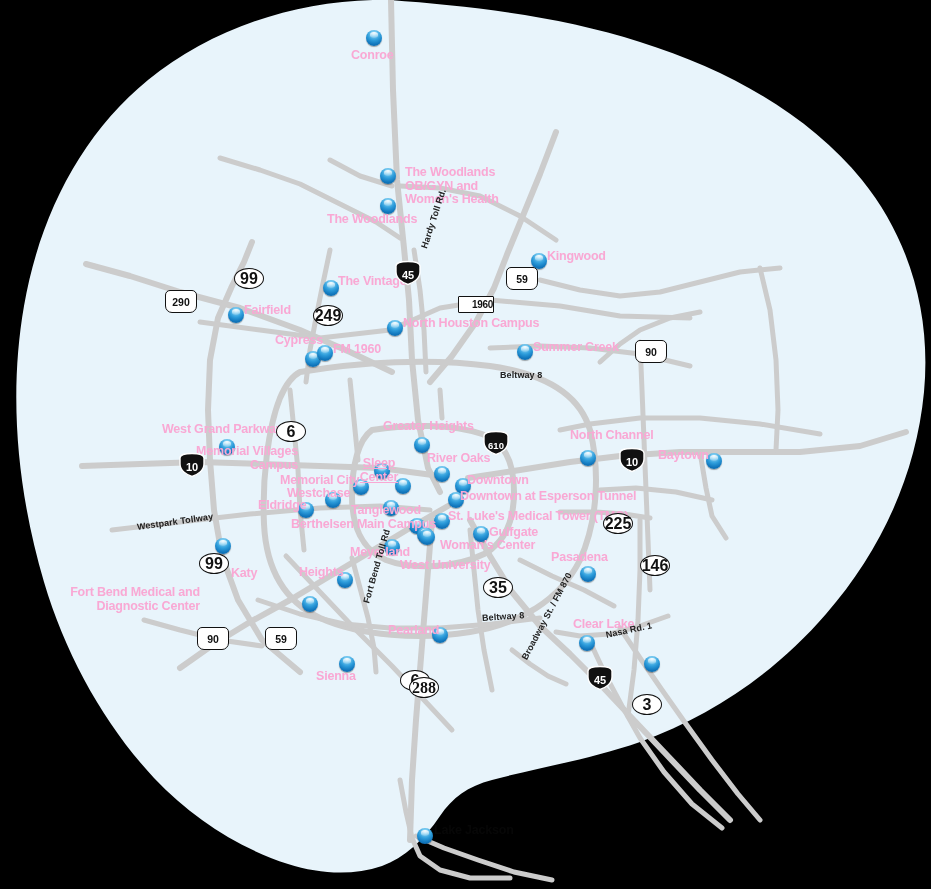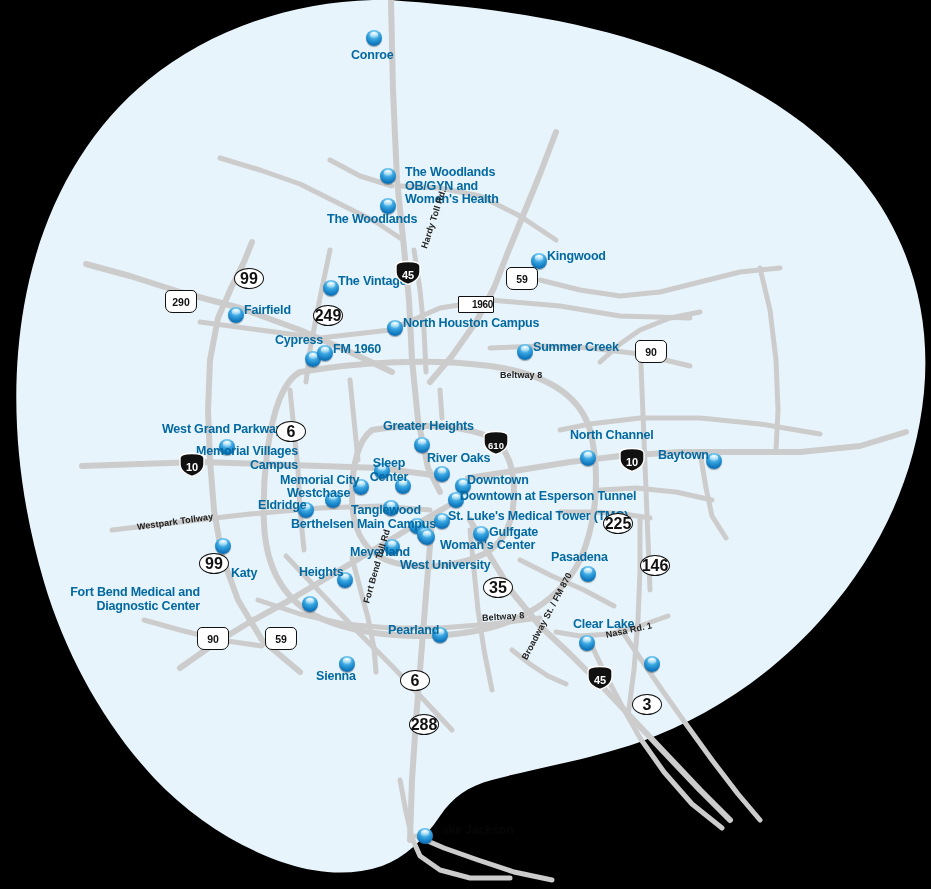--- a/index.html
+++ b/index.html
@@ -10,21 +10,21 @@
     width:931px;height:889px;
     background:#000000;
     overflow:hidden;
   }
   #svg-layer{position:absolute;left:0;top:0;width:931px;height:889px;}
   .lbl{
     position:absolute;
     font-family:"Liberation Sans", sans-serif;
     font-weight:bold;
     font-size:12.5px;
-    color:#0369a1;
+    color:#f9a8d4;
     line-height:13.5px;
     white-space:pre;
     letter-spacing:-0.2px;
     -webkit-font-smoothing:antialiased;
   }
   .lbl.r{text-align:right;}
   .lbl.c{text-align:center;}
   .lbl.dark{color:#070707;}
   .marker{
     position:absolute;
@@ -253,21 +253,21 @@
       <div class="lbl" style="left: 275px; top: 334px;">Cypress</div>
       <div class="lbl" style="left: 333px; top: 343px;">FM 1960</div>
       <div class="lbl" style="left: 533px; top: 341px;">Summer Creek</div>
       <div class="lbl" style="left: 383px; top: 420px;">Greater Heights</div>
       <div class="lbl" style="left: 162px; top: 423px;">West Grand Parkway</div>
       <div class="lbl" style="left: 570px; top: 429px;">North Channel</div>
       <div class="lbl" style="left: 658px; top: 449px;">Baytown</div>
       <div class="lbl r" style="right: 633px; top: 445px;">Memorial Villages
 Campus</div>
       <div class="lbl" style="left: 427px; top: 452px;">River Oaks</div>
-      <div class="lbl c" style="left: 389px; transform: translateX(-50%); top: 457px;">Sleep
+      <div class="lbl c" style="left: 379px; transform: translateX(-50%); top: 457px; text-decoration: underline;">Sleep
 Center</div>
       <div class="lbl" style="left: 280px; top: 474px;">Memorial City</div>
       <div class="lbl" style="left: 467px; top: 474px;">Downtown</div>
       <div class="lbl" style="left: 287px; top: 487px;">Westchase</div>
       <div class="lbl" style="left: 460px; top: 490px;">Downtown at Esperson Tunnel</div>
       <div class="lbl" style="left: 258px; top: 499px;">Eldridge</div>
       <div class="lbl" style="left: 351px; top: 504px;">Tanglewood</div>
       <div class="lbl" style="left: 448px; top: 510px;">St. Luke's Medical Tower (TMC)</div>
       <div class="lbl" style="left: 291px; top: 518px;">Berthelsen Main Campus</div>
       <div class="lbl" style="left: 489px; top: 526px;">Gulfgate</div>
@@ -344,21 +344,21 @@
       </div>
       <div class="shield us" style="left: 197px; top: 627px;">
         <span>90</span>
       </div>
       <div class="shield us" style="left: 265px; top: 627px;">
         <span>59</span>
       </div>
       <div class="shield state" style="left: 400px; top: 670px;">
         <span>6</span>
       </div>
-      <div class="shield state" style="left: 409px; top: 714px;">
+      <div class="shield state" style="left: 409px; top: 677px; font-family: Liberation Serif, serif;">
         <span>288</span>
       </div>
       <div class="shield interstate" style="left: 586px; top: 665px;">
         <svg width="28" height="26" viewBox="0 0 28 26" aria-hidden="true">
           <path d="M2 6 C2 3 5 1.5 14 1.5 C23 1.5 26 3 26 6 L26 12 C26 19 19 23 14 24.5 C9 23 2 19 2 12 Z" fill="#111111" stroke="#ffffff" stroke-width="1.4"></path>
         </svg>
         <span>45</span>
       </div>
       <div class="shield state" style="left: 632px; top: 694px;">
         <span>3</span>

